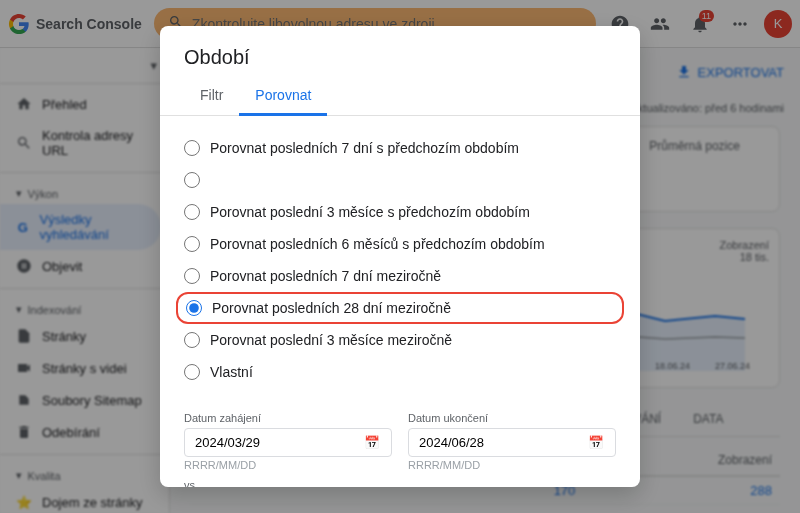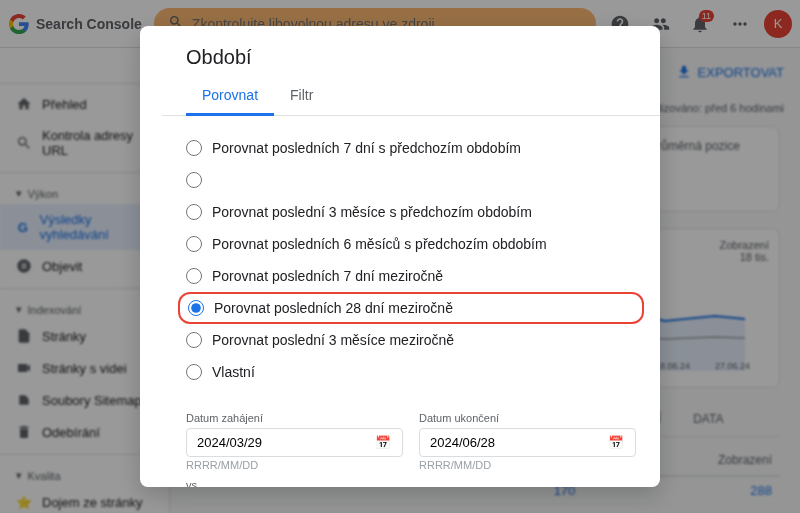--- a/index.html
+++ b/index.html
@@ -64,21 +64,21 @@
     .table-header-row .col { flex: 1; padding: 0 8px; }
     .table-header-row .col.right { text-align: right; }
     .table-row { display: flex; padding: 6px 0; border-bottom: 1px solid #f1f3f4; font-size: 13px; }
     .table-row .col { flex: 1; padding: 0 8px; }
     .table-row .col.right { text-align: right; color: #1a73e8; }
 
     
     .overlay { position: fixed; top: 0; left: 0; width: 100%; height: 100%; background: rgba(0,0,0,0.4); z-index: 100; display: flex; align-items: center; justify-content: center; }
     
     
-    .dialog { background: #fff; border-radius: 8px; width: 520px; max-height: 90%; overflow-y: auto; box-shadow: 0 8px 24px rgba(0,0,0,0.2); padding-left: 22px; }
+    .dialog { background: #fff; border-radius: 8px; width: 480px; max-height: 90%; overflow-y: auto; box-shadow: 0 8px 24px rgba(0,0,0,0.2); }
     .dialog-header { padding: 20px 24px 0; font-size: 20px; font-weight: 400; color: #202124; }
     .dialog-tabs { display: flex; gap: 0; padding: 0 24px; border-bottom: 1px solid #e0e0e0; margin-top: 8px; }
     .dialog-tab { padding: 10px 16px; font-size: 14px; cursor: pointer; color: #5f6368; border-bottom: 3px solid transparent; margin-bottom: -1px; }
     .dialog-tab.active { color: #1a73e8; border-bottom: 3px solid #1a73e8; font-weight: 500; }
     .dialog-body { padding: 16px 24px; }
     .radio-option { display: flex; align-items: center; gap: 10px; padding: 8px 0; cursor: pointer; font-size: 14px; color: #202124; }
     .radio-option input[type="radio"] { width: 16px; height: 16px; cursor: pointer; accent-color: #1a73e8; }
     .radio-option.highlighted { border: 2px solid #ea4335; border-radius: 4px; padding: 6px 8px; margin: 0 -8px; }
     .date-row { margin-top: 12px; font-size: 13px; }
     .date-inputs { display: flex; gap: 16px; }
@@ -339,22 +339,22 @@
       <div class="col right">983</div>
     </div>
 
   </div>
 </div>
 
 <div class="overlay">
   <div class="dialog">
     <div class="dialog-header">Období</div>
     <div class="dialog-tabs">
+      <div class="dialog-tab">Filtr</div>
       <div class="dialog-tab active">Porovnat</div>
-      <div class="dialog-tab">Filtr</div>
     </div>
 
     <div class="dialog-body">
 
       <div class="radio-option">
         <input type="radio" name="period" style="">
         <span>Porovnat posledních 7 dní s předchozím obdobím</span>
       </div>
       <div class="radio-option">
         <input type="radio" name="period" style="">

